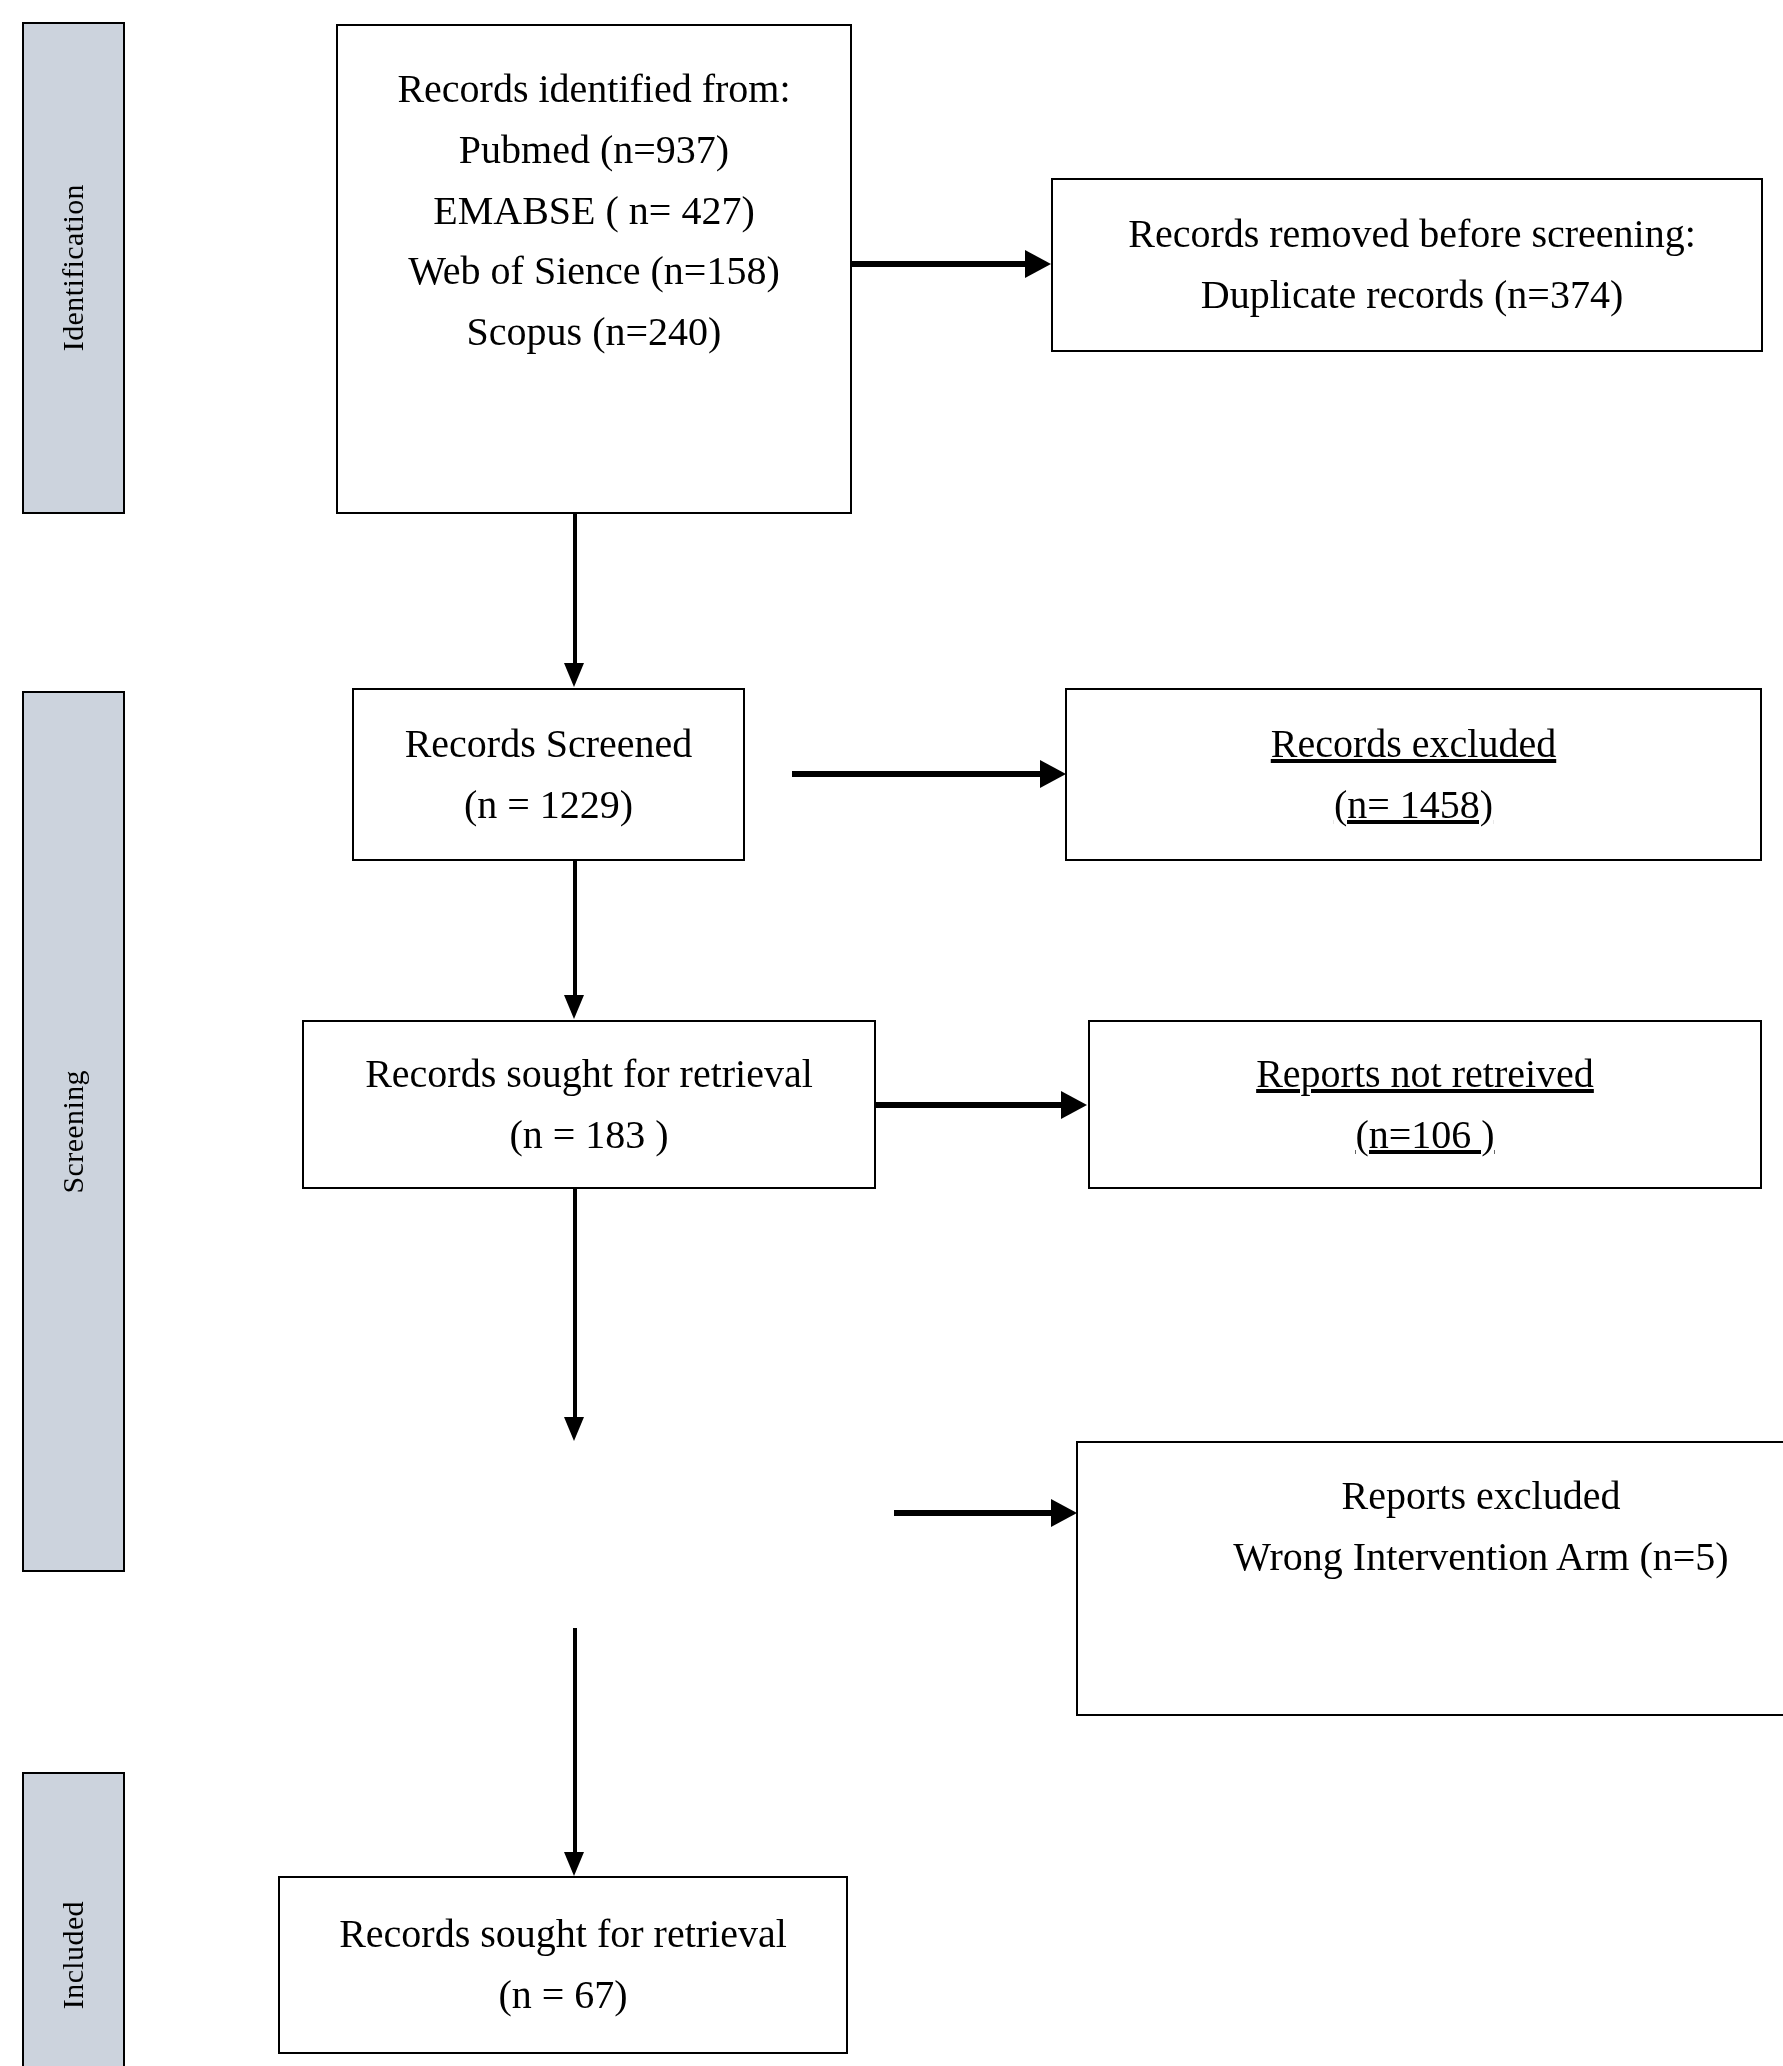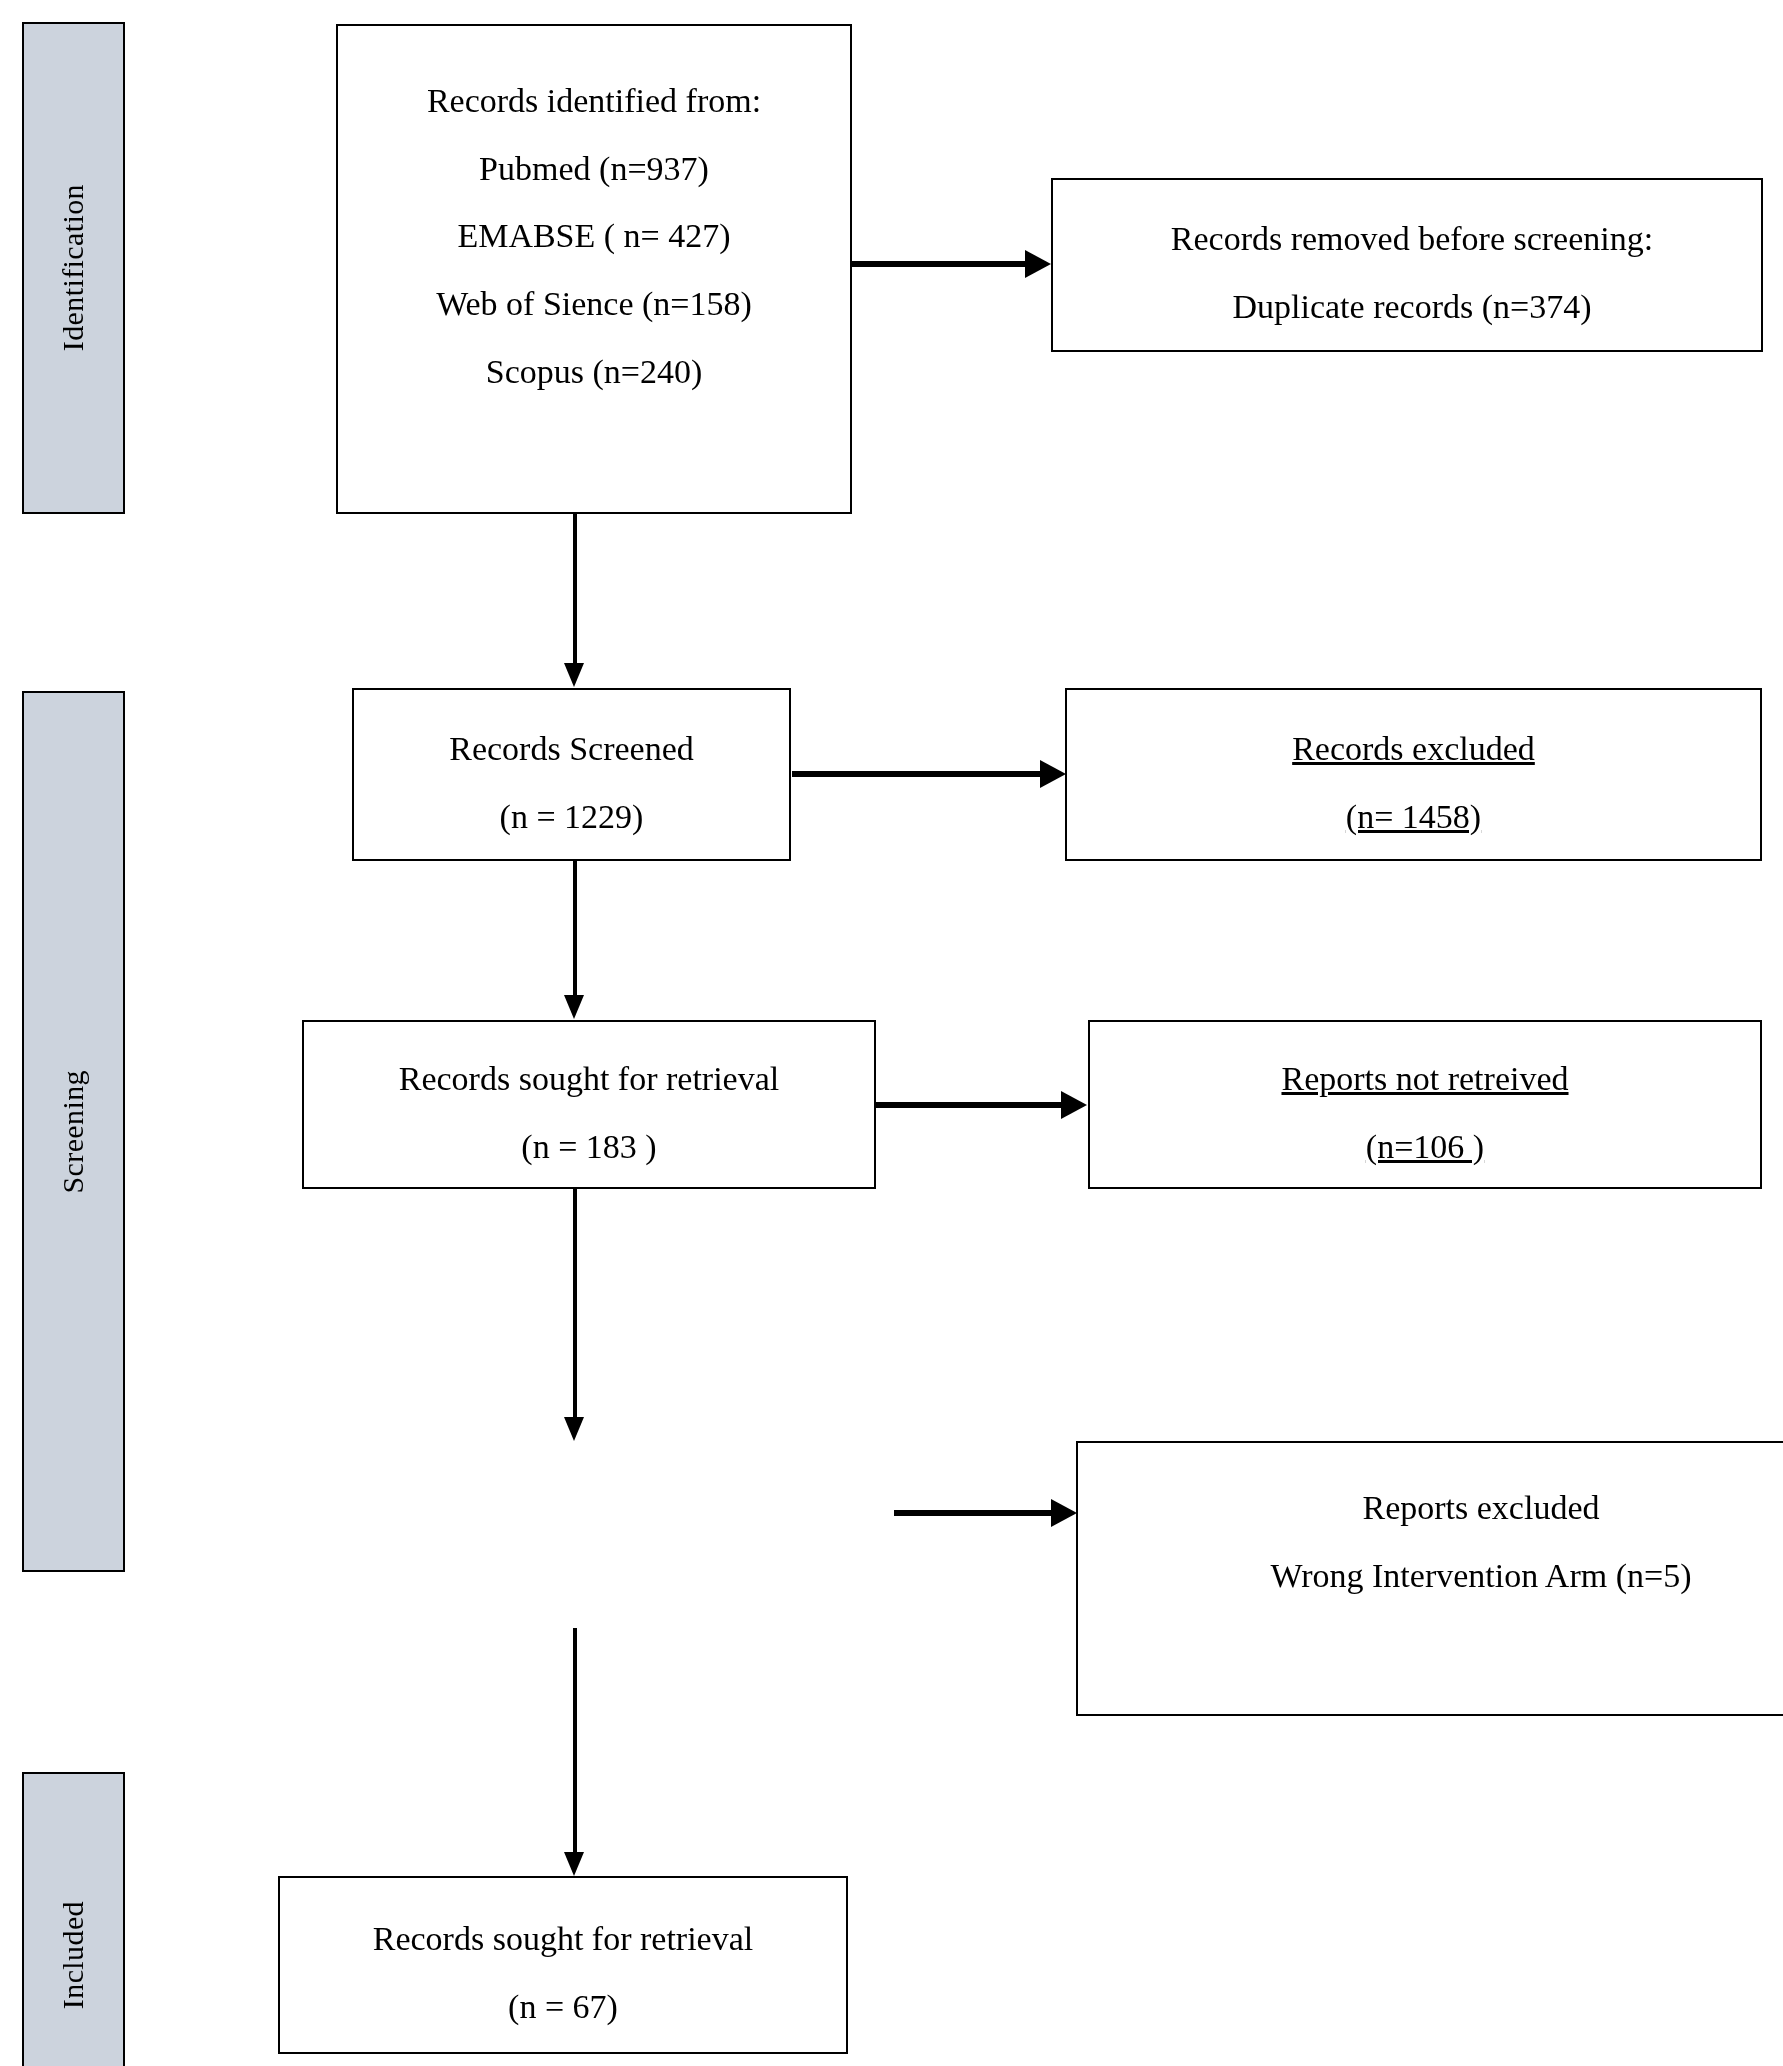--- a/index.html
+++ b/index.html
@@ -46,26 +46,25 @@
     background: #ffffff;
     border: 2.9px solid #000000;
     box-sizing: border-box;
     display: flex;
     flex-direction: column;
     align-items: center;
     justify-content: center;
     padding: 4.1px 10px;
   }
   .flow-box .line {
-    font-size: 34px;
+    font-size: 40px;
     line-height: 1.52;
     text-align: center;
     white-space: nowrap;
     color: #000000;
-    margin-top: 16px;
   }
 
   
   .box-top-weighted { justify-content: flex-start; }
   .box-top-weighted .pad { height: 29px; }
 
   
   .v-line {
     position: absolute;
     background: #000000;
@@ -123,21 +122,21 @@
     <div class="line">Records removed before screening:</div>
     <div class="line">Duplicate records (n=374)</div>
   </div>
 
   <div class="h-line" style="left:851px; top:261px; width:174px;"></div>
   <div class="arrow-right" style="left:1025px; top:250px;"></div>
 
   <div class="v-line" style="left:573px; top:514px; height:151px;"></div>
   <div class="arrow-down" style="left:564px; top:663px;"></div>
 
-  <div class="flow-box" style="left:352px; top:688px; width:439px; height:173px;">
+  <div class="flow-box" style="left:352px; top:688px; width:393px; height:173px;">
     <div class="line">Records Screened</div>
     <div class="line">(n = 1229)</div>
   </div>
 
   <div class="flow-box" style="left:1065px; top:688px; width:697px; height:173px;text-decoration:underline;">
     <div class="line">Records excluded</div>
     <div class="line">(n= 1458)</div>
   </div>
 
   <div class="h-line" style="left:792px; top:771px; width:248px;"></div>

